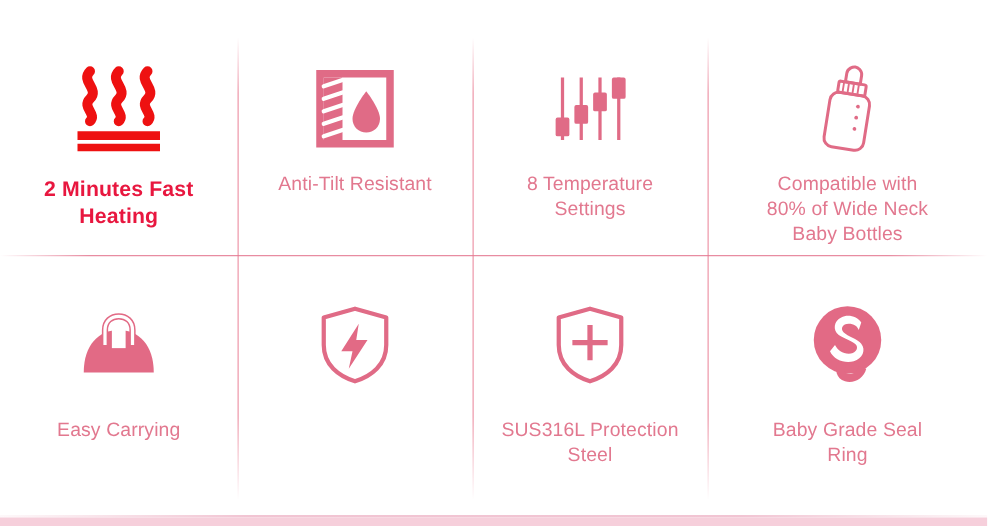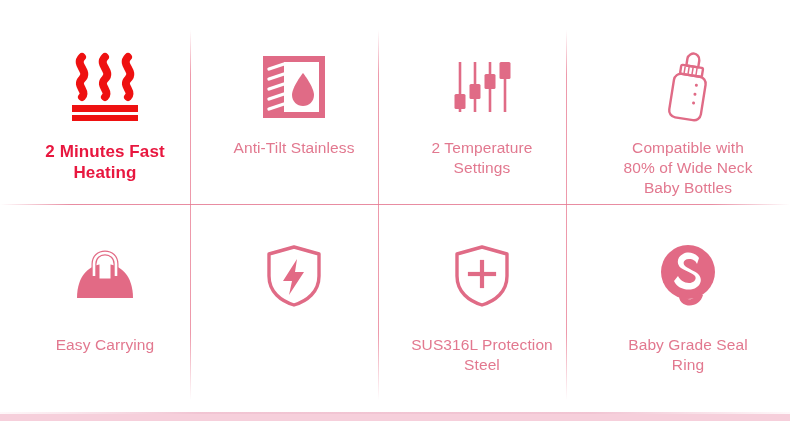--- a/index.html
+++ b/index.html
@@ -14,21 +14,21 @@
     position: relative;
     width: 790px;
     height: 421px;
     background: #ffffff;
     overflow: hidden;
   }
 
   
   .feature-grid {
     position: absolute;
-    left: 10px;
+    left: 0;
     top: 0;
     width: 704px;
     height: 400px;
     display: grid;
     grid-template-columns: 190px 188px 188px 224px;
     grid-template-rows: 205px 195px;
   }
   .cell {
     position: relative;
     display: flex;
@@ -152,41 +152,41 @@
           <g stroke="#ffffff" stroke-width="3.4" stroke-linecap="round" fill="none">
             <path d="M7 14 L22 9"></path>
             <path d="M7 24 L22 19"></path>
             <path d="M7 34 L22 29"></path>
             <path d="M7 44 L22 39"></path>
             <path d="M7 54 L22 49"></path>
           </g>
           <path d="M41 18 C41 18, 30 32, 30 40 C30 46.5, 35 51, 41 51 C47 51, 52 46.5, 52 40 C52 32, 41 18, 41 18 Z" fill="#e06b86"></path>
         </svg>
       </div>
-      <div class="label">Anti-Tilt Stainless</div>
+      <div class="label">Anti-Tilt Resistant</div>
     </div>
 
     <div class="cell row1">
       <div class="icon-wrap">
         <svg width="62" height="62" viewBox="0 0 62 62">
           <g stroke="#e06b86" stroke-width="2.6">
             <line x1="9" y1="6" x2="9" y2="56"></line>
             <line x1="24" y1="6" x2="24" y2="56"></line>
             <line x1="39" y1="6" x2="39" y2="56"></line>
             <line x1="54" y1="6" x2="54" y2="56"></line>
           </g>
           <g fill="#e06b86">
             <rect x="3.5" y="38" width="11" height="15" rx="1.5"></rect>
             <rect x="18.5" y="28" width="11" height="15" rx="1.5"></rect>
             <rect x="33.5" y="18" width="11" height="15" rx="1.5"></rect>
             <rect x="48.5" y="6" width="11" height="17" rx="1.5"></rect>
           </g>
         </svg>
       </div>
-      <div class="label">2 Temperature
+      <div class="label">8 Temperature
 Settings</div>
     </div>
 
     <div class="cell row1">
       <div class="icon-wrap">
         <svg width="58" height="72" viewBox="0 0 58 72">
           <g transform="rotate(9 29 36)">
             <path d="M24 8 C24 4, 28 2, 30 2 C32 2, 36 4, 36 8 L36 15 L24 15 Z" fill="none" stroke="#e06b86" stroke-width="2.4" stroke-linejoin="round"></path>
             <rect x="19" y="15" width="22" height="9" rx="1.5" fill="none" stroke="#e06b86" stroke-width="2.4"></rect>
             <g stroke="#e06b86" stroke-width="1.5">

